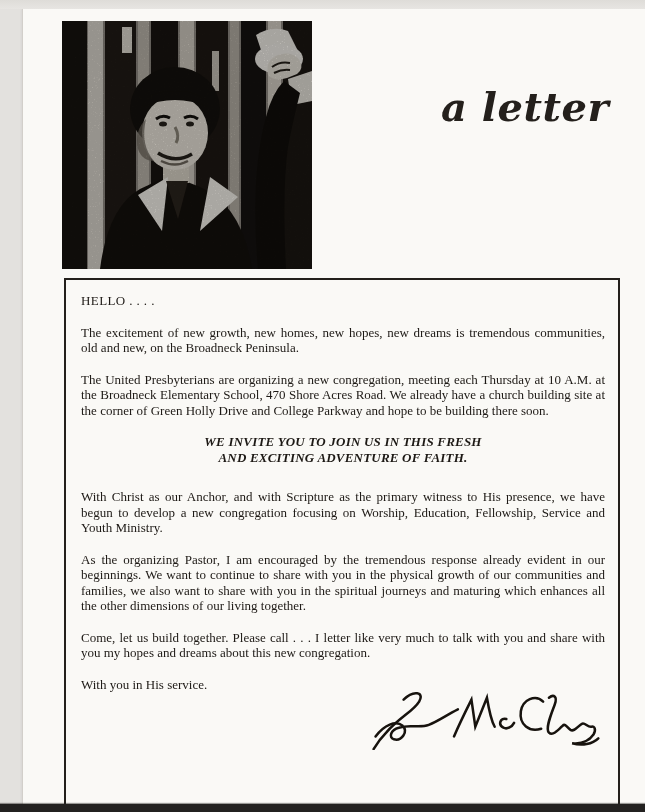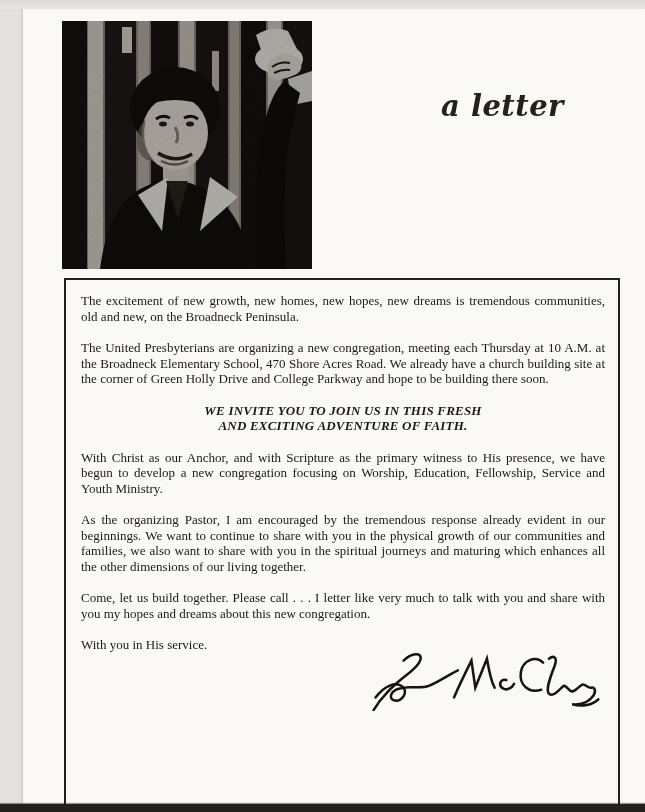--- a/index.html
+++ b/index.html
@@ -15,36 +15,36 @@
   }
   .photo {
     position:absolute; left:39px; top:12px; width:250px; height:248px;
     background:#211d18; overflow:hidden;
   }
   .photo svg { display:block; }
   .title-block {
     position:absolute; left:418px; top:78px;
     font-family:"DejaVu Serif", serif;
     font-style:italic; font-weight:600;
-    font-size:29px; line-height:39px; color:#24201c;
+    font-size:40px; line-height:39px; color:#24201c;
     letter-spacing:0.5px;
   }
   .letter-box {
     position:absolute; left:41px; top:269px; width:556px; height:560px;
     border:2px solid #23201c; background:#faf9f6;
     box-sizing:border-box;
     padding:13px 13px 0 15px;
     color:#1d1915;
     font-size:13px; line-height:15.5px;
   }
   .letter-box p { margin:0 0 16px 0; text-align:justify; }
   .greeting { text-align:left !important; letter-spacing:0.4px; }
   .invite {
     text-align:center; font-style:italic; font-weight:600;
-    letter-spacing:0.2px; margin:0 0 16px 0;
+    letter-spacing:0.2px; margin:0 0 24px 0;
   }
   .closing {
     text-align:right; padding-right:16px; margin-bottom:0 !important;
   }
   .sig-row { text-align:right; padding-right:2px; margin-top:-4px; }
   .sig-row svg { display:inline-block; }
   .bottom-strip {
     position:absolute; left:0; bottom:0; width:645px; height:8px;
     background:#232120; z-index:10;
     box-shadow:0 -1px 1px rgba(35,33,32,0.45);
@@ -120,20 +120,21 @@
 
         <rect width="250" height="248" filter="url(#grain)" opacity="0.3"></rect>
       </svg>
     </div>
 
     <div class="title-block">
       <div>a letter</div>
     </div>
 
     <div class="letter-box">
+      <p class="greeting">HELLO . . . .</p>
       <p>The excitement of new growth, new homes, new hopes, new dreams is tremendous communities, old and new, on the Broadneck Peninsula.</p>
       <p>The United Presbyterians are organizing a new congregation, meeting each Thursday at 10 A.M. at the Broadneck Elementary School, 470 Shore Acres Road. We already have a church building site at the corner of Green Holly Drive and College Parkway and hope to be building there soon.</p>
       <div class="invite">
         <div>WE INVITE YOU TO JOIN US IN THIS FRESH</div>
         <div>AND EXCITING ADVENTURE OF FAITH.</div>
       </div>
       <p>With Christ as our Anchor, and with Scripture as the primary witness to His presence, we have begun to develop a new congregation focusing on Worship, Education, Fellowship, Service and Youth Ministry.</p>
       <p>As the organizing Pastor, I am encouraged by the tremendous response already evident in our beginnings. We want to continue to share with you in the physical growth of our communities and families, we also want to share with you in the spiritual journeys and maturing which enhances all the other dimensions of our living together.</p>
       <p>Come, let us build together. Please call . . . I letter like very much to talk with you and share with you my hopes and dreams about this new congregation.</p>
       <p class="closing">With you in His service.</p>

